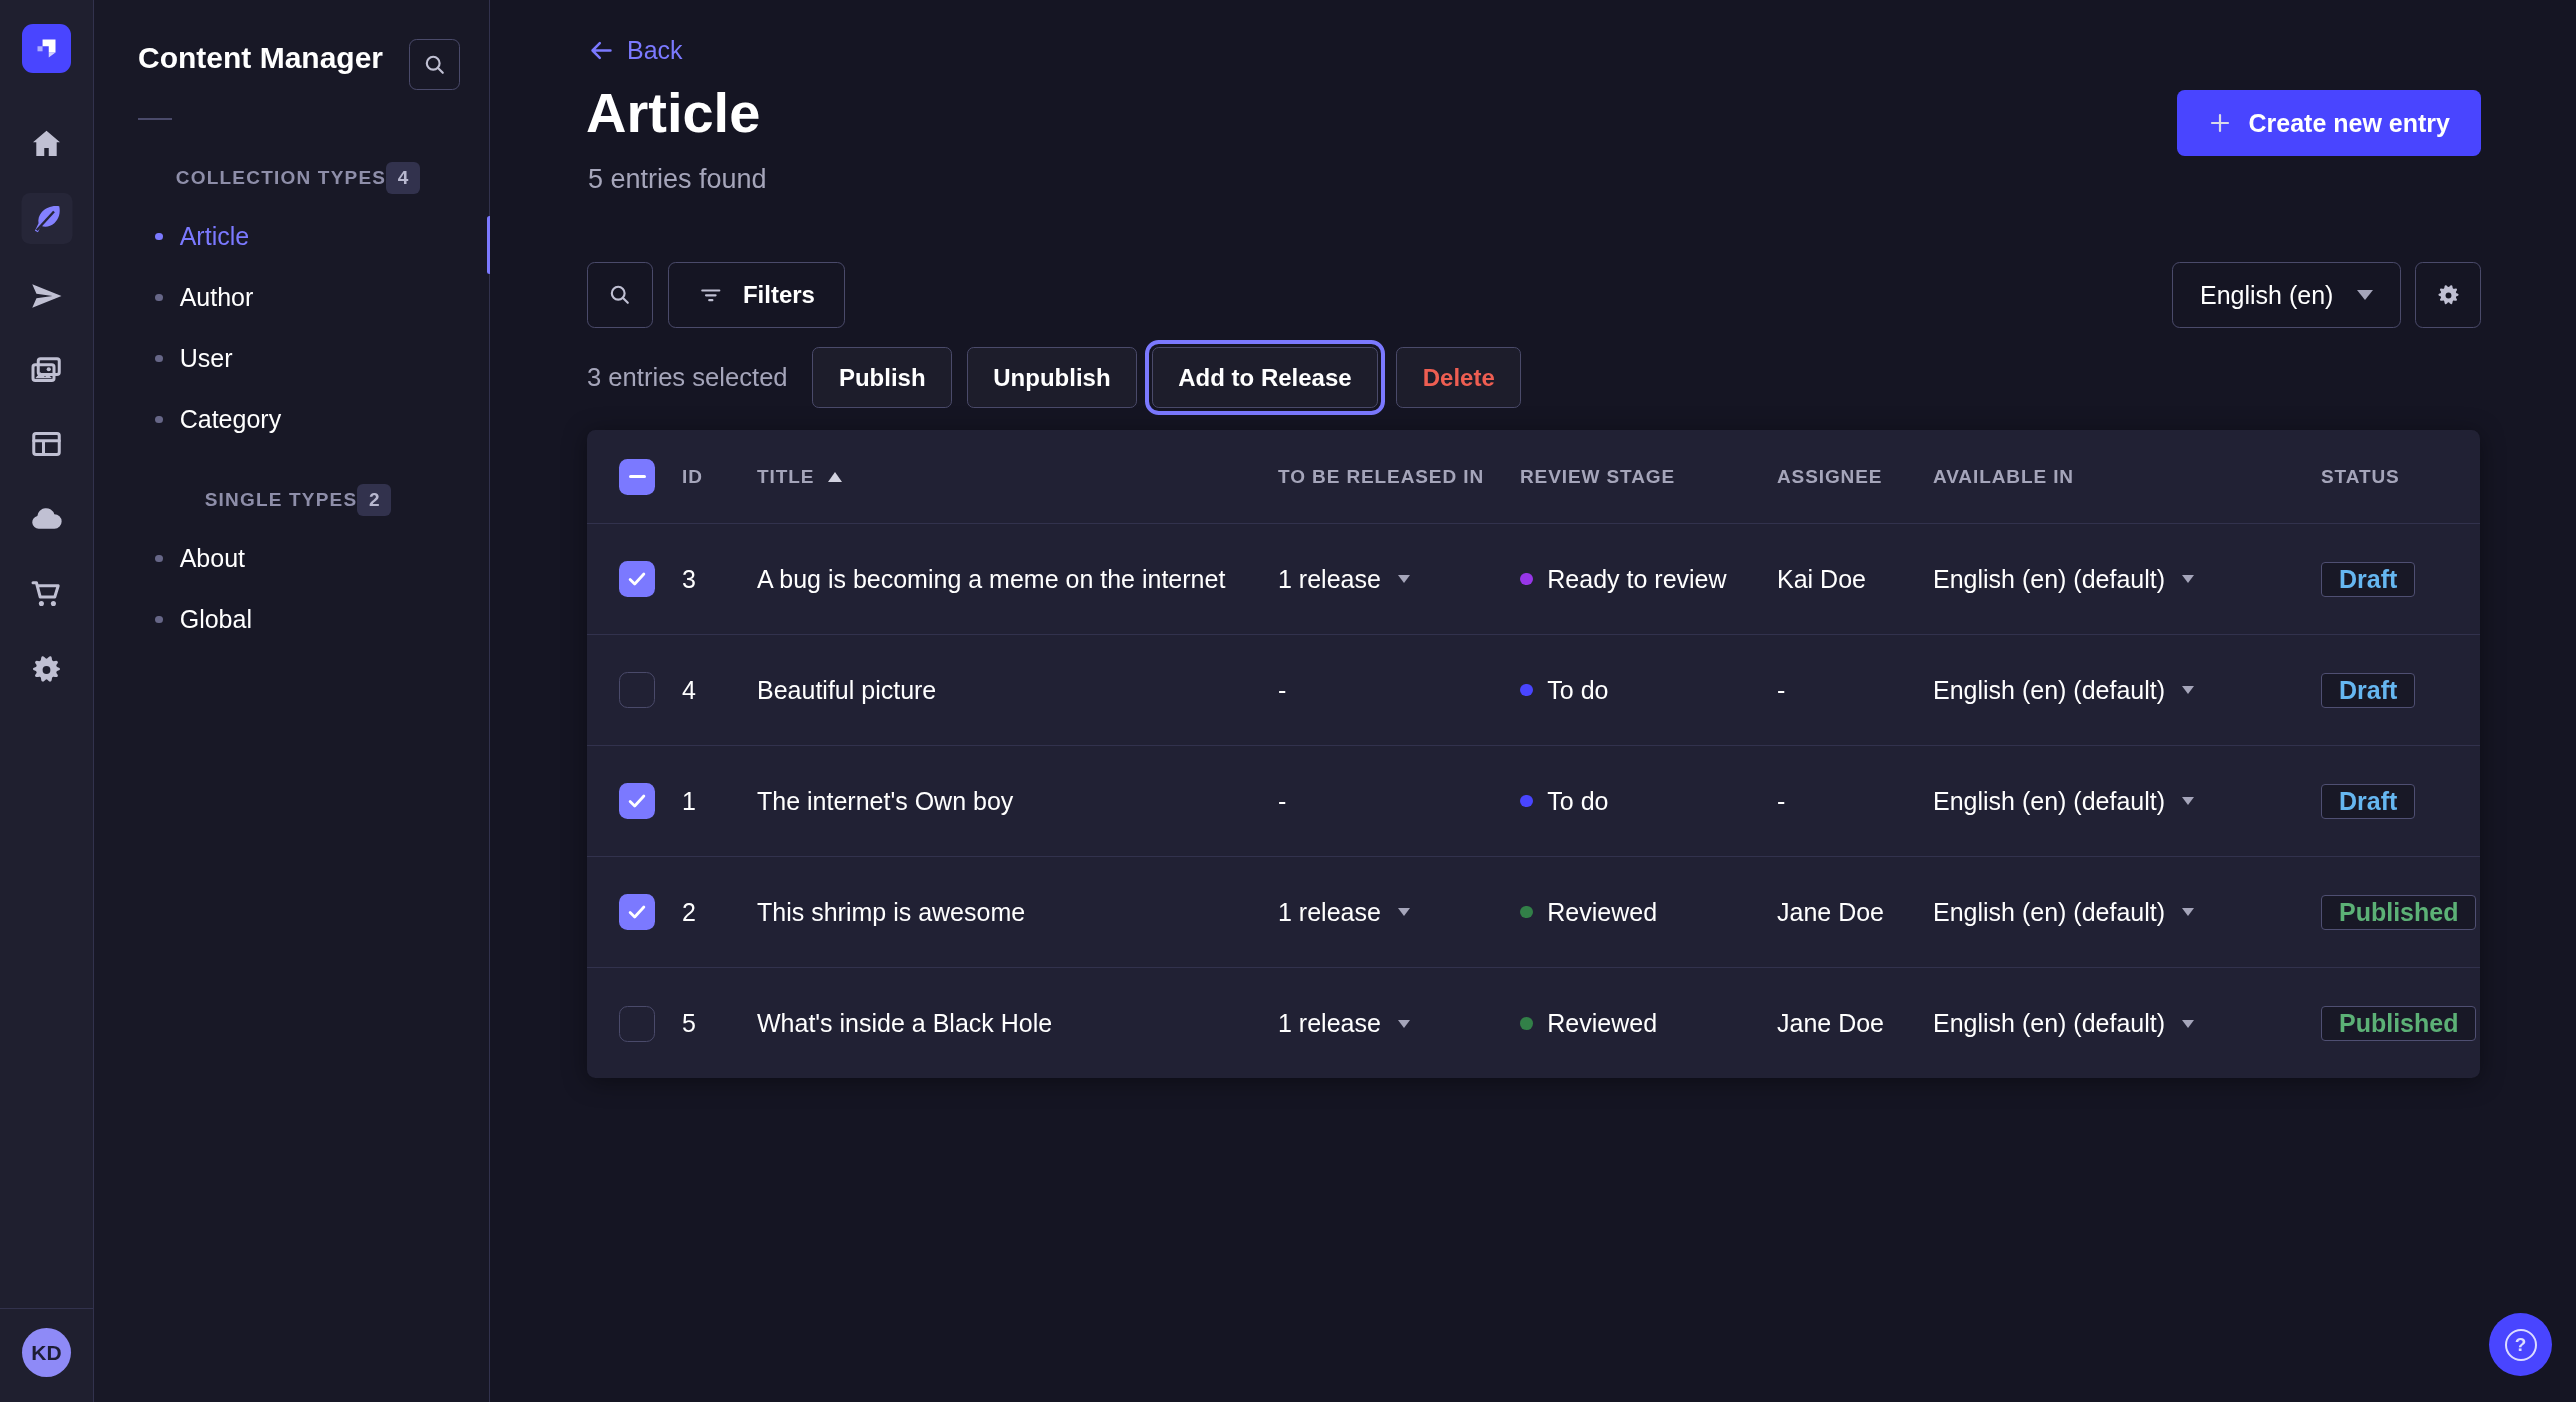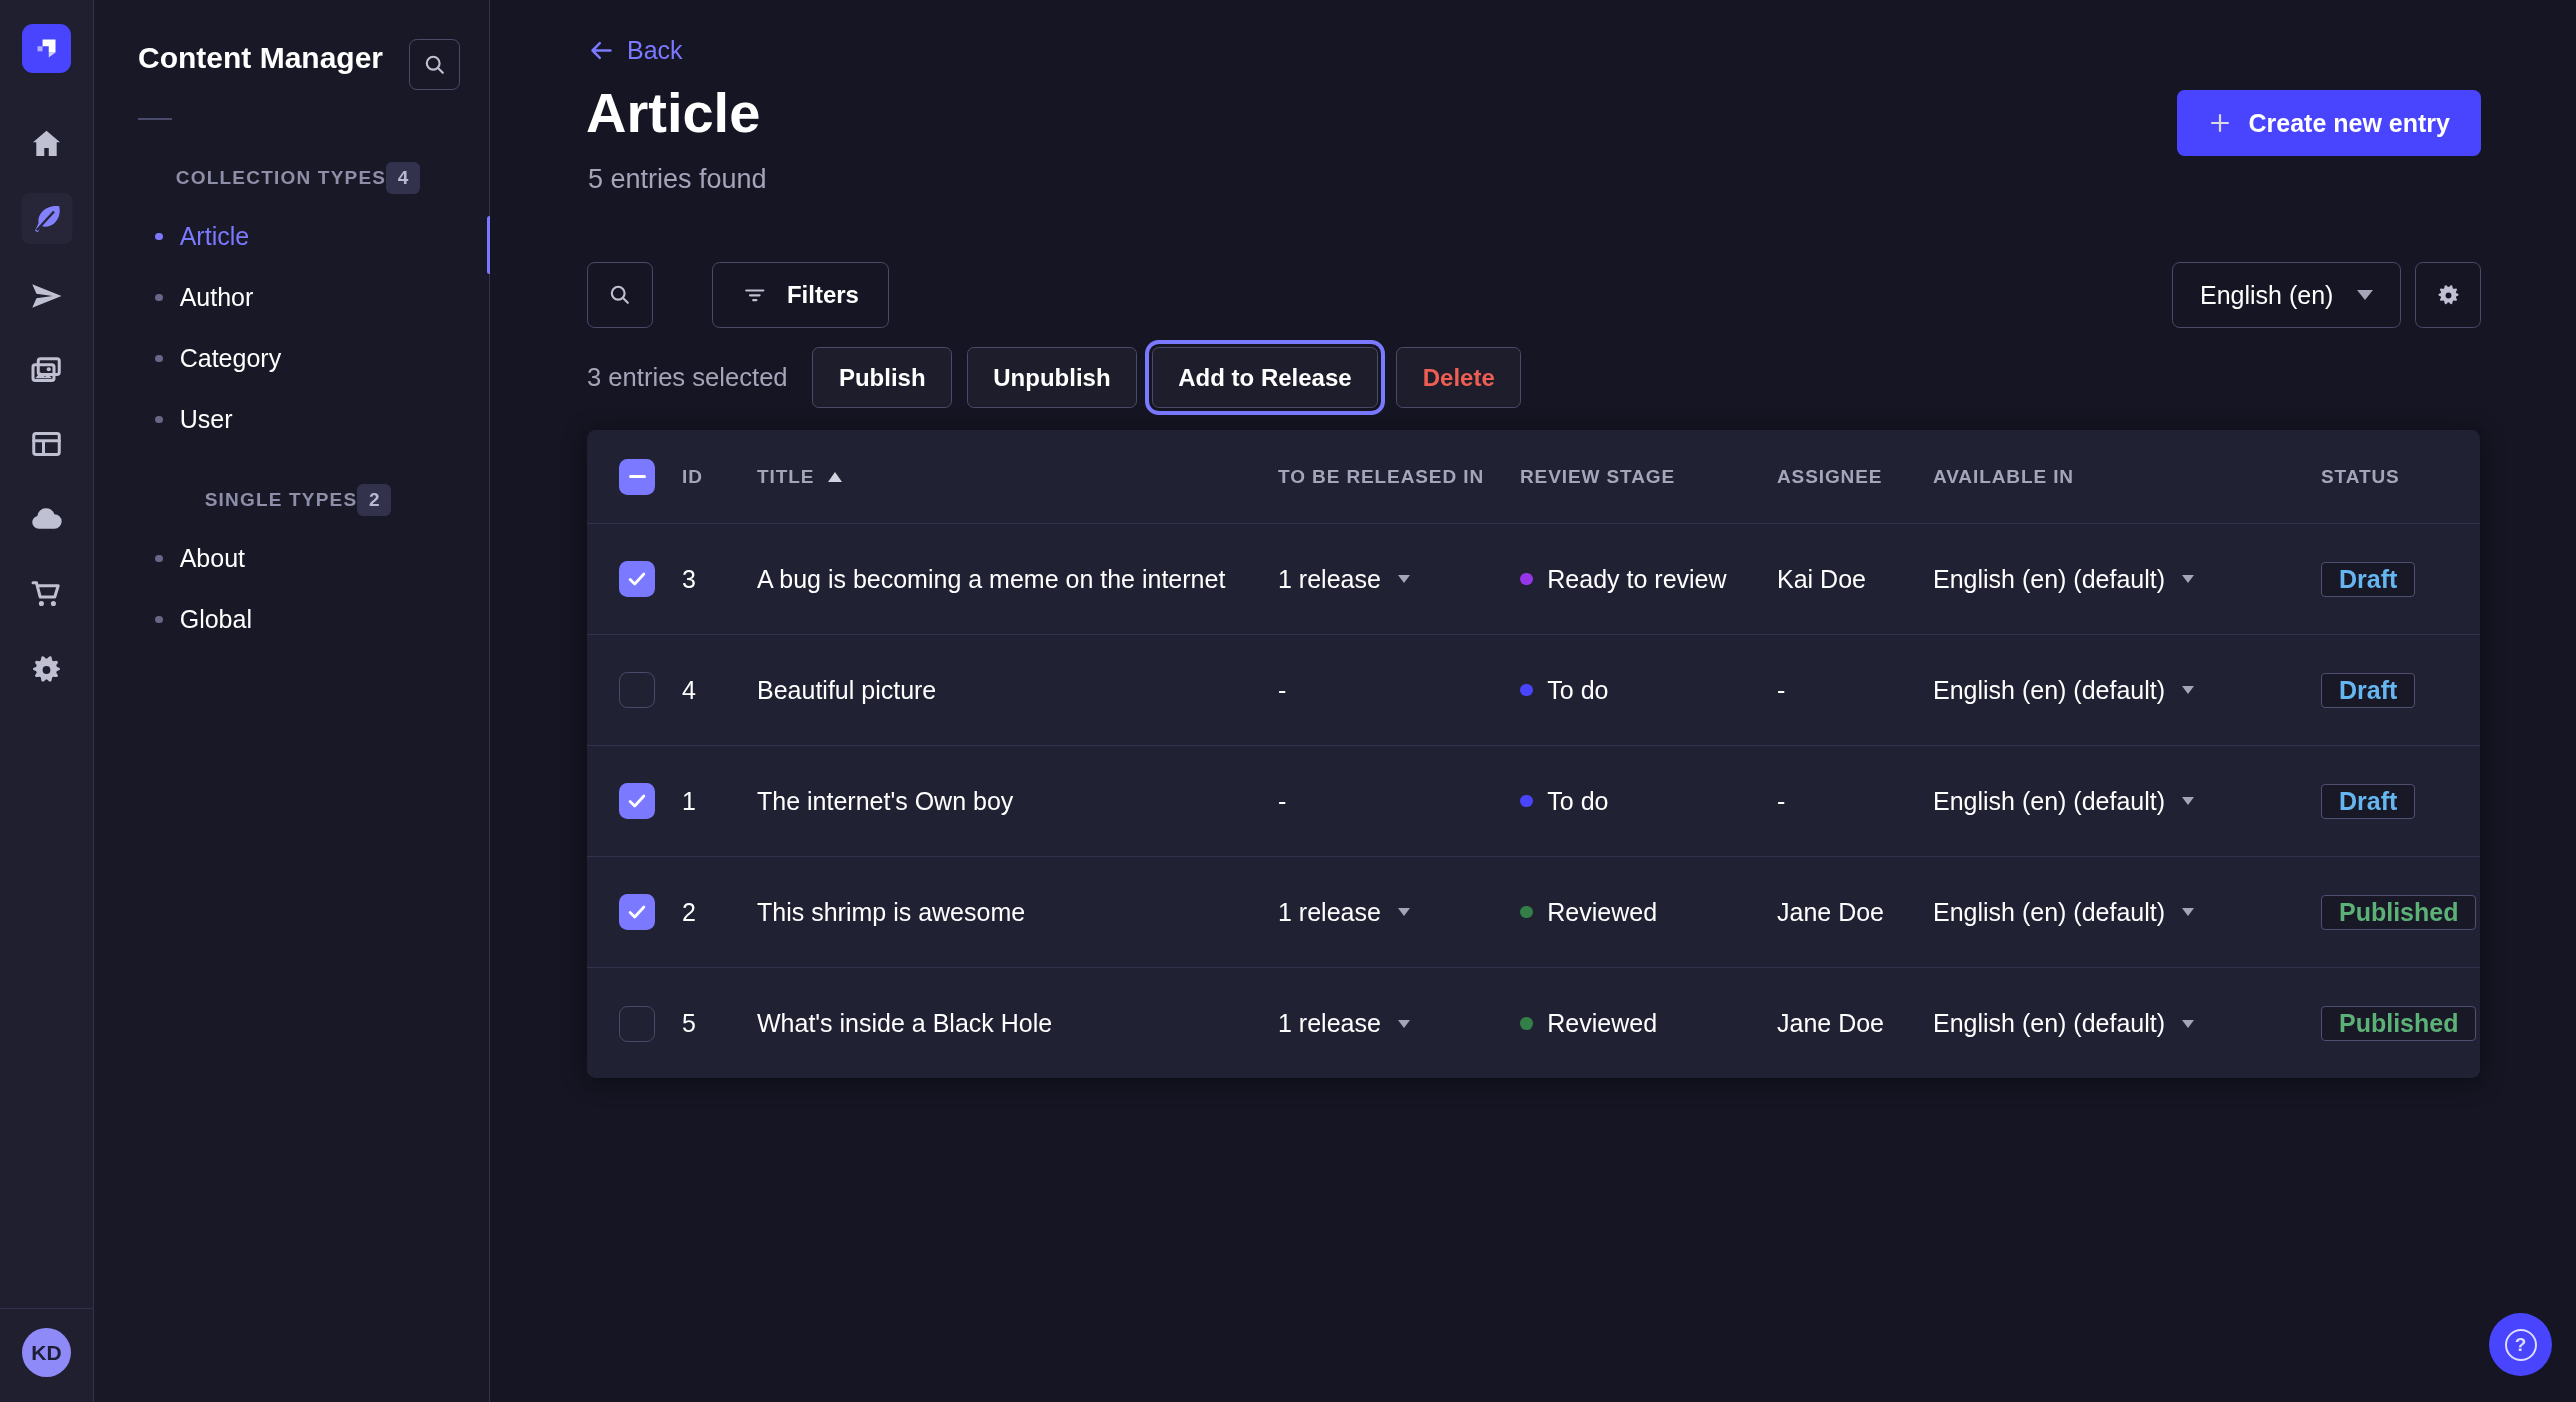--- a/index.html
+++ b/index.html
@@ -47,21 +47,21 @@
   .main { position:relative; flex:1; height:100%; background:#151523; }
   .back { position:absolute; left:98px; top:36px; display:flex; align-items:center; gap:12px;
     color:#7b79ff; font-size:25px; cursor:pointer; }
   .page-title { position:absolute; left:96px; top:80px; font-size:56px; font-weight:700; }
   .subtitle { position:absolute; left:98px; top:164px; font-size:27px; color:#a5a5ba; }
   .create-btn { position:absolute; right:95px; top:90px; height:66px; padding:18px 31px;
     background:#4945ff; border:none; border-radius:7.7px; color:#fff; font-size:25px; font-weight:600;
     display:flex; align-items:center; gap:17px; cursor:pointer; font-family:inherit; }
 
   .toolbar { position:absolute; left:97px; right:95px; top:262px; height:66px;
-    display:flex; align-items:center;gap:44px; }
+    display:flex; align-items:center; }
   .icon-btn { width:66px; height:66px; border:0.9px solid #4a4a6a; border-radius:7.7px; background:transparent;
     display:flex; align-items:center; justify-content:center; cursor:pointer; }
   .filters-btn { margin-left:15.3px; height:66px; padding:0 29px; border:0.9px solid #4a4a6a; border-radius:7.7px;
     background:transparent; color:#fff; font-size:24px; font-weight:600; font-family:inherit;
     display:flex; align-items:center; gap:19px; cursor:pointer; }
   .tb-right { margin-left:auto; display:flex; align-items:center; gap:13.6px; }
   .locale-btn { height:66px; padding:0 27px; border:0.9px solid #4a4a6a; border-radius:7.7px; background:transparent;
     color:#fff; font-size:25px; font-family:inherit; display:flex; align-items:center; gap:24px; cursor:pointer; }
 
   .selbar { position:absolute; left:97px; top:346px; height:63px; display:flex; align-items:center; gap:14.5px; }
@@ -193,25 +193,25 @@
         <div class="item active">
           <span class="bullet"></span>
           <span>Article</span>
         </div>
         <div class="item">
           <span class="bullet"></span>
           <span>Author</span>
         </div>
         <div class="item">
           <span class="bullet"></span>
+          <span>User</span>
+        </div>
+        <div class="item">
+          <span class="bullet"></span>
           <span>Category</span>
-        </div>
-        <div class="item">
-          <span class="bullet"></span>
-          <span>User</span>
         </div>
         <div class="sec-gap"></div>
         <div class="sec-head">
           <span class="sec-label">SINGLE TYPES</span>
           <span class="sec-badge">2</span>
         </div>
         <div class="item">
           <span class="bullet"></span>
           <span>About</span>
         </div>

